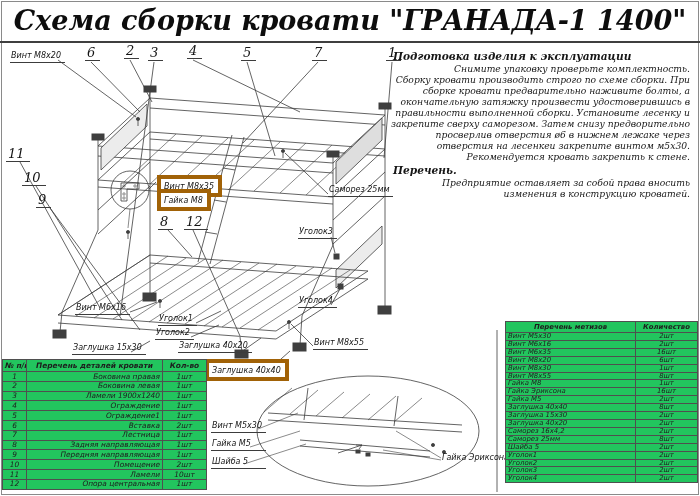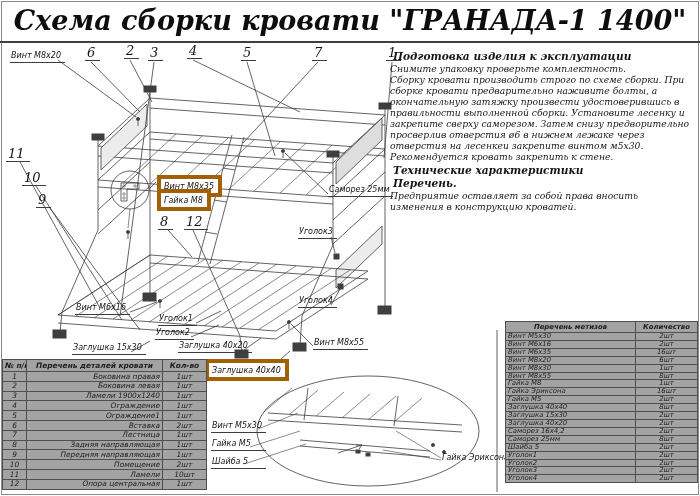--- a/index.html
+++ b/index.html
@@ -12,22 +12,22 @@
        font:italic 700 27px "DejaVu Serif",serif;color:#0d0d0d;white-space:nowrap;}
   svg.art{position:absolute;left:0;top:0;}
   svg.art path, svg.art line, svg.art circle, svg.art ellipse, svg.art polygon{
        stroke:#3c3c3c;stroke-width:0.8;fill:none;}
   svg.art .thin{stroke-width:0.6;}
   svg.art .dark{fill:#3f3f3f;stroke:#3f3f3f;}
   svg.art .panel{fill:#ececec;}
   svg.art .panel2{fill:#dedede;}
   .instr{position:absolute;left:390px;top:50px;width:300px;color:#161616;}
   .instr h3{font:italic 700 10.6px/1.25 "DejaVu Serif",serif;margin:0;padding-left:3px;}
-  .instr p{font:italic 400 9.2px/1.2 "DejaVu Serif",serif;margin:0 0 1px 0;white-space:pre-line;}
-  table{border-collapse:collapse;position:absolute;background:#a3a3a3;table-layout:fixed;}
+  .instr p{font:italic 400 9.2px/1.2 "DejaVu Serif",serif;margin:0 0 1px 0;white-space:pre-line;text-align:right;}
+  table{border-collapse:collapse;position:absolute;background:#22c55e;table-layout:fixed;}
   th,td{border:1px solid #4f4f4f;padding:0 2px;color:#1d1d1d;line-height:1;
        white-space:nowrap;overflow:hidden;font-style:italic;}
   table.parts{left:2px;top:359px;width:204px;font-size:7.4px;}
   table.parts th{height:11px;text-align:center;}
   table.parts td{height:8.8px;text-align:right;}
   table.parts td:nth-child(1){text-align:center;}
   table.parts col.c1{width:24px;} table.parts col.c2{width:136px;} table.parts col.c3{width:44px;}
   table.parts td:nth-child(3){text-align:center;}
   table.hw{left:505px;top:321px;width:192px;font-size:6.9px;}
   table.hw th{height:10px;text-align:center;}
@@ -151,21 +151,20 @@
 </svg>
 
 <div class="page-border"></div>
 <div class="title">Схема сборки кровати "ГРАНАДА-1 1400"</div>
 
 <div class="instr">
   <h3>Подготовка изделия к эксплуатации</h3>
   <p>Снимите упаковку проверьте комплектность.
 Сборку кровати производить строго по схеме сборки. При сборке кровати  предварительно наживите  болты, а окончательную затяжку произвести удостоверившись в правильности выполненной сборки. Установите лесенку и закрепите сверху саморезом. Затем снизу предворительно просверлив отверстия ø6 в нижнем лежаке через отверстия на лесенкеи закрепите винтом м5х30.
 Рекомендуется кровать закрепить к стене.</p>
-  <h3>Технические характеристики</h3>
   <h3>Перечень.</h3>
   <p>Предприятие оставляет за собой права вносить изменения в конструкцию кроватей.</p>
 </div>
 
 <div class="callout" style="left:85px;top:46px">6</div>
 <div class="callout" style="left:124px;top:44px">2</div>
 <div class="callout" style="left:148px;top:46px">3</div>
 <div class="callout" style="left:187px;top:44px">4</div>
 <div class="callout" style="left:241px;top:46px">5</div>
 <div class="callout" style="left:312px;top:46px">7</div>

